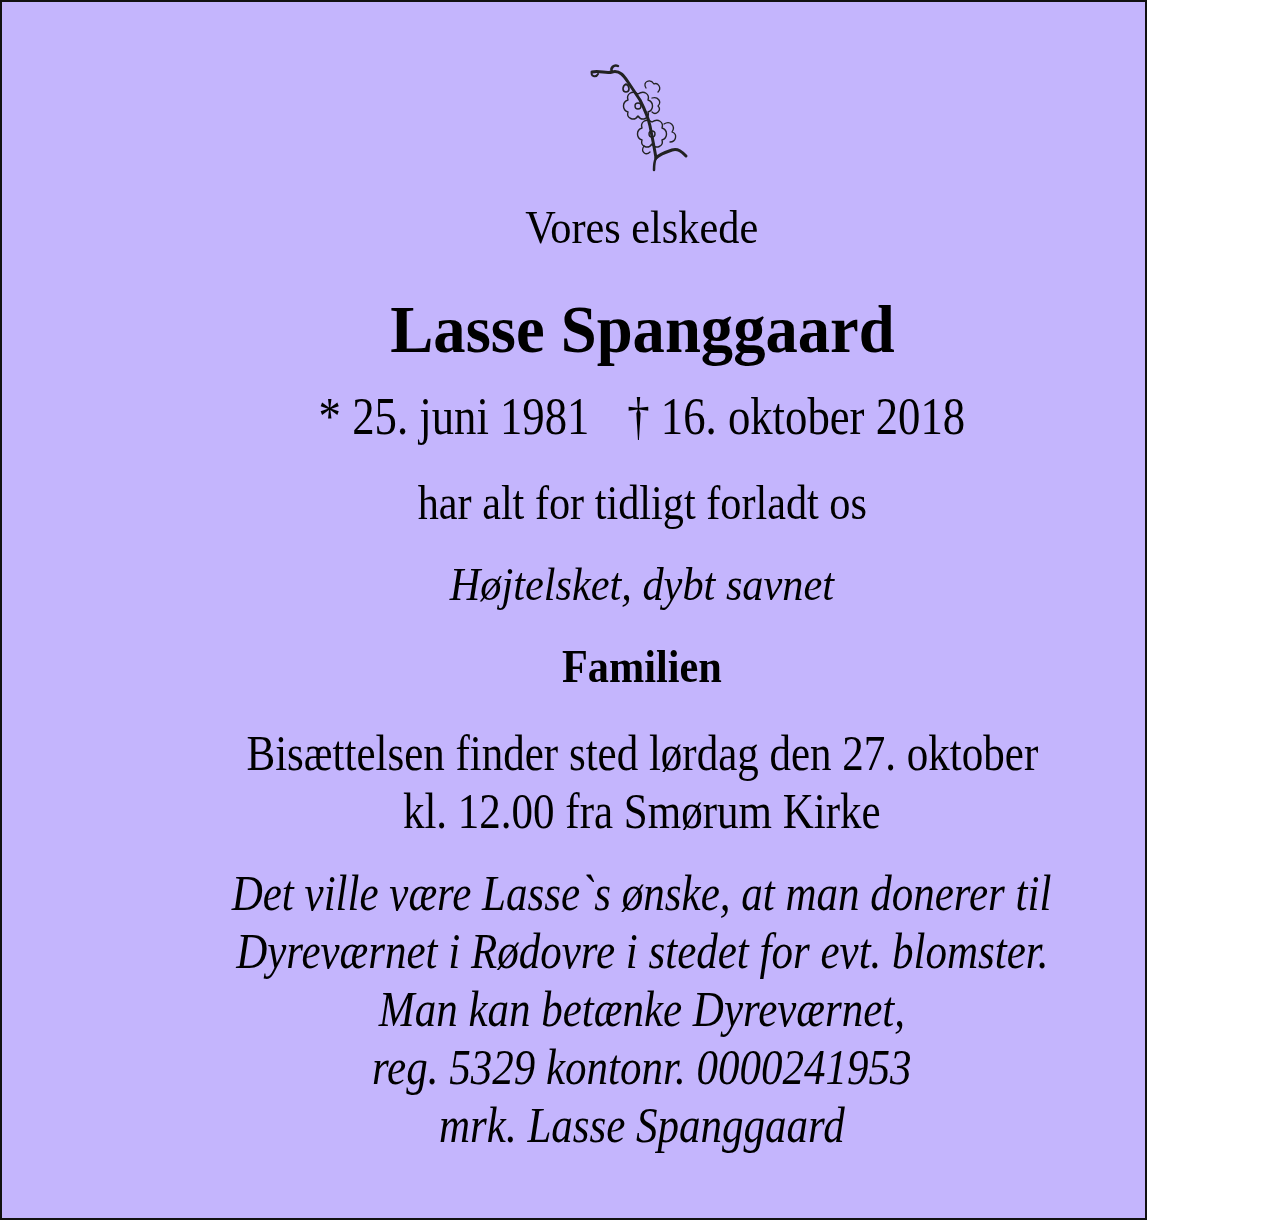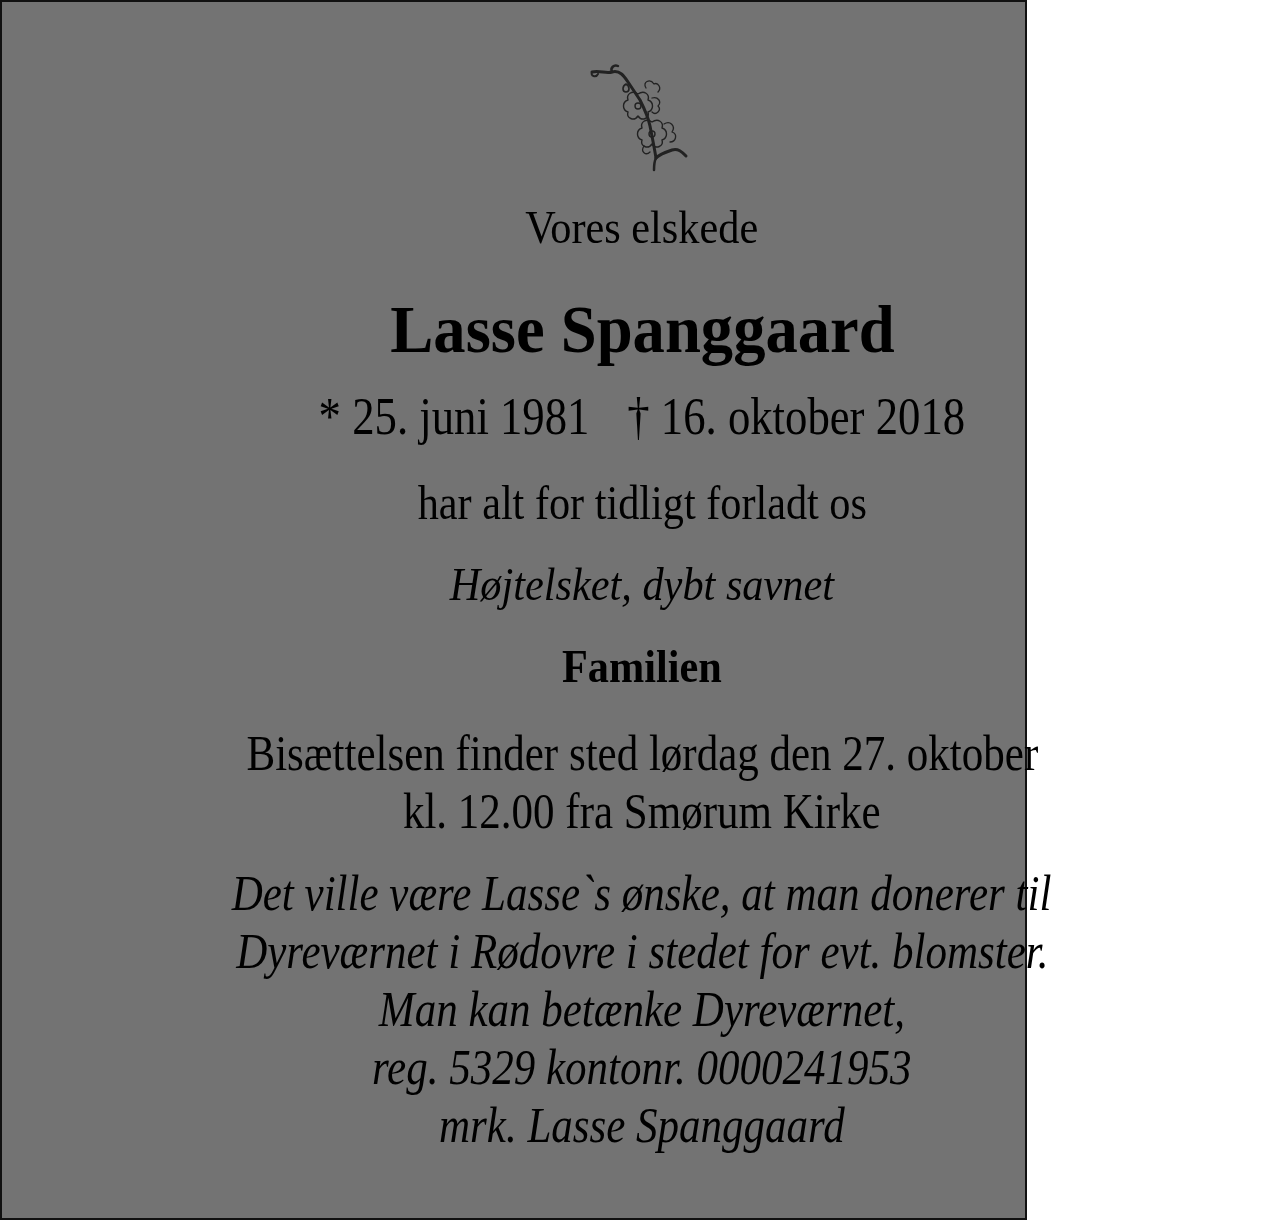--- a/index.html
+++ b/index.html
@@ -1,22 +1,22 @@
 <!DOCTYPE html>
 <html><head>
 <meta charset="utf-8">
 <style>
   html, body { margin: 0; padding: 0; background: #ffffff; }
   body { width: 1280px; height: 1220px; overflow: hidden; }
   .frame {
     position: absolute; left: 0; top: 0;
-    width: 1027px; height: 1220px;
+    width: 1147px; height: 1220px;
     box-sizing: border-box;
     border: 2px solid #111111;
-    background: #737373;
+    background: #c4b5fd;
   }
   .line {
     position: absolute; left: 0; width: 1280px;
     text-align: center; color: #000000;
     font-family: "Liberation Serif", "DejaVu Serif", serif;
     white-space: nowrap;
   }
   .cond { display: inline-block; transform-origin: 50% 50%; }
   .orchid { position: absolute; left: 584px; top: 58px; width: 116px; height: 112px; }
   .intro { top: 198px; font-size: 46px; line-height: 56px; }

